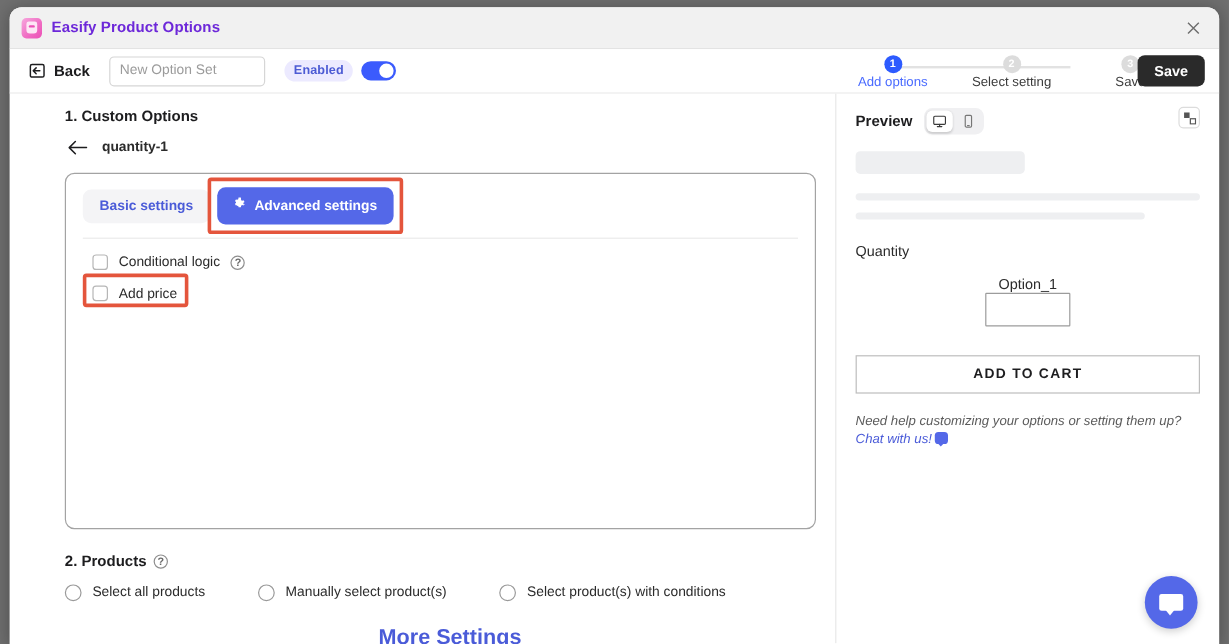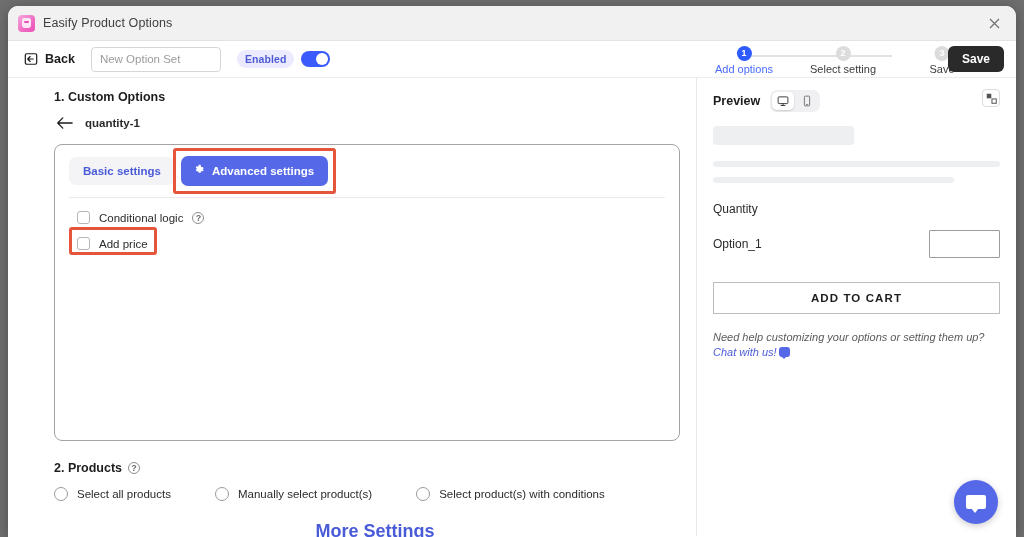--- a/index.html
+++ b/index.html
@@ -51,21 +51,21 @@
     border-radius: 2px 2px 3px 3px;
   }
   .app-icon::after {
     content: "";
     position: absolute; left: 6px; top: 6px;
     width: 5px; height: 2px;
     background: #ec4fb6;
     border-radius: 1px;
   }
   .app-title {
-    font-size: 12.5px; font-weight: normal; color: #404040;
+    font-size: 12.5px; font-weight: bold; color: #6d28d9;
     letter-spacing: .1px;
     text-align: right;
   }
   .win-close {
     position: absolute; right: 12px; top: 50%;
     transform: translateY(-50%);
     width: 20px; height: 20px;
     display: flex; align-items: center; justify-content: center;
     color: #777; font-size: 14px; line-height: 1;
     cursor: pointer;
@@ -358,21 +358,21 @@
     width: 84%; height: 6px;
     background: #eeeff1; border-radius: 3px;
   }
 
   .pv-qty {
     margin-top: 19px;
     font-size: 12px; color: #2b2b2b;
   }
   .pv-opt-row {
     margin-top: 14px;
-    display: flex; align-items: center; justify-content: space-between;
+    display: flex; align-items: center; justify-content: space-between; flex-direction: column;
   }
   .pv-opt-label { font-size: 12px; color: #2b2b2b; }
   .pv-opt-input {
     width: 71px; height: 28px;
     border: 1px solid #9c9c9c;
     background: #fff;
     border-radius: 1px;
   }
   .atc-btn {
     margin-top: 24px;

